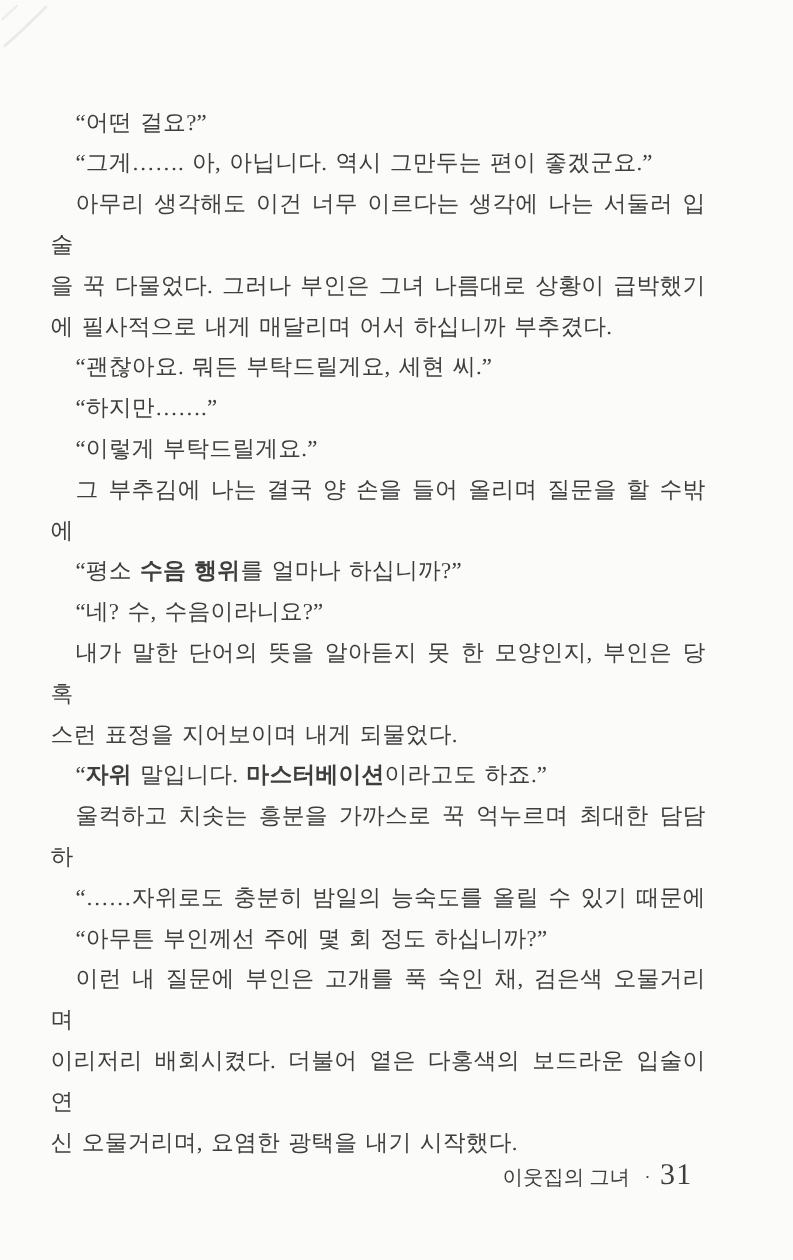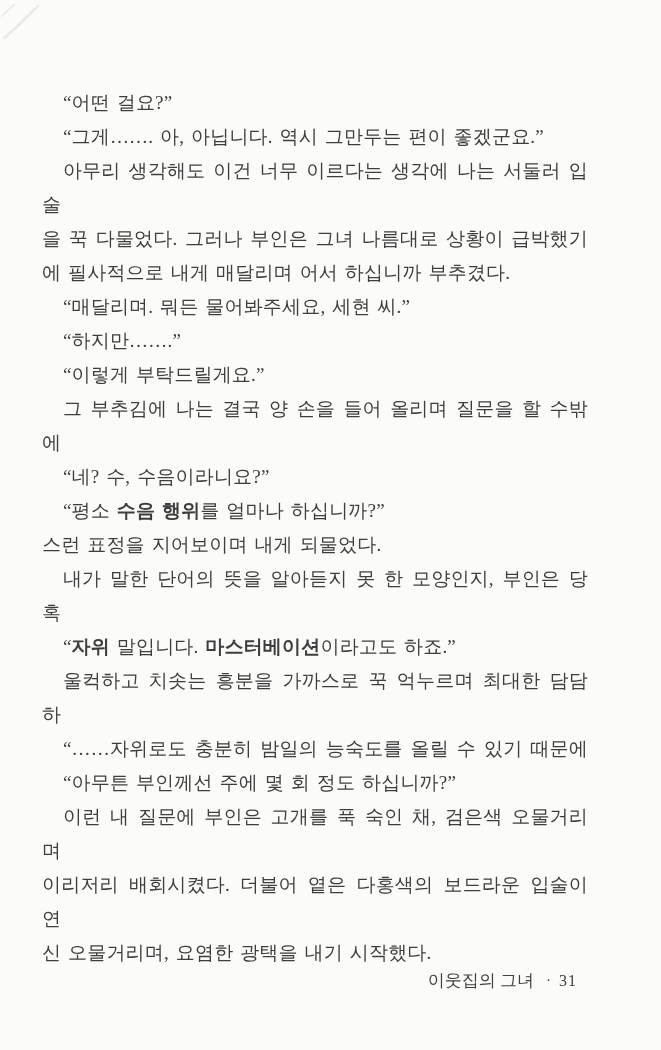--- a/index.html
+++ b/index.html
@@ -44,48 +44,48 @@
     line-height: 28px;
     white-space: nowrap;
   }
   .footer .sep {
     display: inline-block;
     margin: 0 8px 0 12px;
     font-size: 15px;
     vertical-align: 1px;
   }
   .footer .num {
-    font-size: 16px;
+    font-size: 25px;
     letter-spacing: 1px;
   }
 </style>
 </head>
 <body>
 
 <div class="page" style="--bg: #fbfbf9; --fg: #3e3e3e;">
 
   <svg class="smudge" width="70" height="55" viewBox="0 0 70 55">
     <path d="M4,38 C14,30 26,18 38,6" stroke="#cfccc6" stroke-width="2.5" fill="none" stroke-linecap="round"></path>
     <path d="M2,16 C6,12 10,9 14,5" stroke="#d6d3cd" stroke-width="2" fill="none" stroke-linecap="round"></path>
   </svg>
 
   <div class="text-block">
       <div class="line indent"><span>“어떤 걸요?”</span></div>
       <div class="line indent"><span>“그게……. 아, 아닙니다. 역시 그만두는 편이 좋겠군요.”</span></div>
       <div class="line indent justify"><span>아무리 생각해도 이건 너무 이르다는 생각에 나는 서둘러 입술</span></div>
       <div class="line justify"><span>을 꾹 다물었다. 그러나 부인은 그녀 나름대로 상황이 급박했기</span></div>
       <div class="line"><span>에 필사적으로 내게 매달리며 어서 하십니까 부추겼다.</span></div>
-      <div class="line indent"><span>“매달리며. 뭐든 물어봐주세요, 세현 씨.”</span></div>
+      <div class="line indent"><span>“괜찮아요. 뭐든 부탁드릴게요, 세현 씨.”</span></div>
       <div class="line indent"><span>“하지만…….”</span></div>
       <div class="line indent"><span>“이렇게 부탁드릴게요.”</span></div>
       <div class="line indent justify"><span>그 부추김에 나는 결국 양 손을 들어 올리며 질문을 할 수밖에</span></div>
+      <div class="line indent"><span>“평소 </span><span class="bold">수음 행위</span><span>를 얼마나 하십니까?”</span></div>
       <div class="line indent"><span>“네? 수, 수음이라니요?”</span></div>
-      <div class="line indent"><span>“평소 </span><span class="bold">수음 행위</span><span>를 얼마나 하십니까?”</span></div>
+      <div class="line indent justify"><span>내가 말한 단어의 뜻을 알아듣지 못 한 모양인지, 부인은 당혹</span></div>
       <div class="line"><span>스런 표정을 지어보이며 내게 되물었다.</span></div>
-      <div class="line indent justify"><span>내가 말한 단어의 뜻을 알아듣지 못 한 모양인지, 부인은 당혹</span></div>
       <div class="line indent"><span>“</span><span class="bold">자위</span><span> 말입니다. </span><span class="bold">마스터베이션</span><span>이라고도 하죠.”</span></div>
       <div class="line indent justify"><span>울컥하고 치솟는 흥분을 가까스로 꾹 억누르며 최대한 담담하</span></div>
       <div class="line indent justify"><span>“……자위로도 충분히 밤일의 능숙도를 올릴 수 있기 때문에</span></div>
       <div class="line indent"><span>“아무튼 부인께선 주에 몇 회 정도 하십니까?”</span></div>
       <div class="line indent justify"><span>이런 내 질문에 부인은 고개를 푹 숙인 채, 검은색 오물거리며</span></div>
       <div class="line justify"><span>이리저리 배회시켰다. 더불어 옅은 다홍색의 보드라운 입술이 연</span></div>
       <div class="line"><span>신 오물거리며, 요염한 광택을 내기 시작했다.</span></div>
     </div>
 
   <div class="footer">

